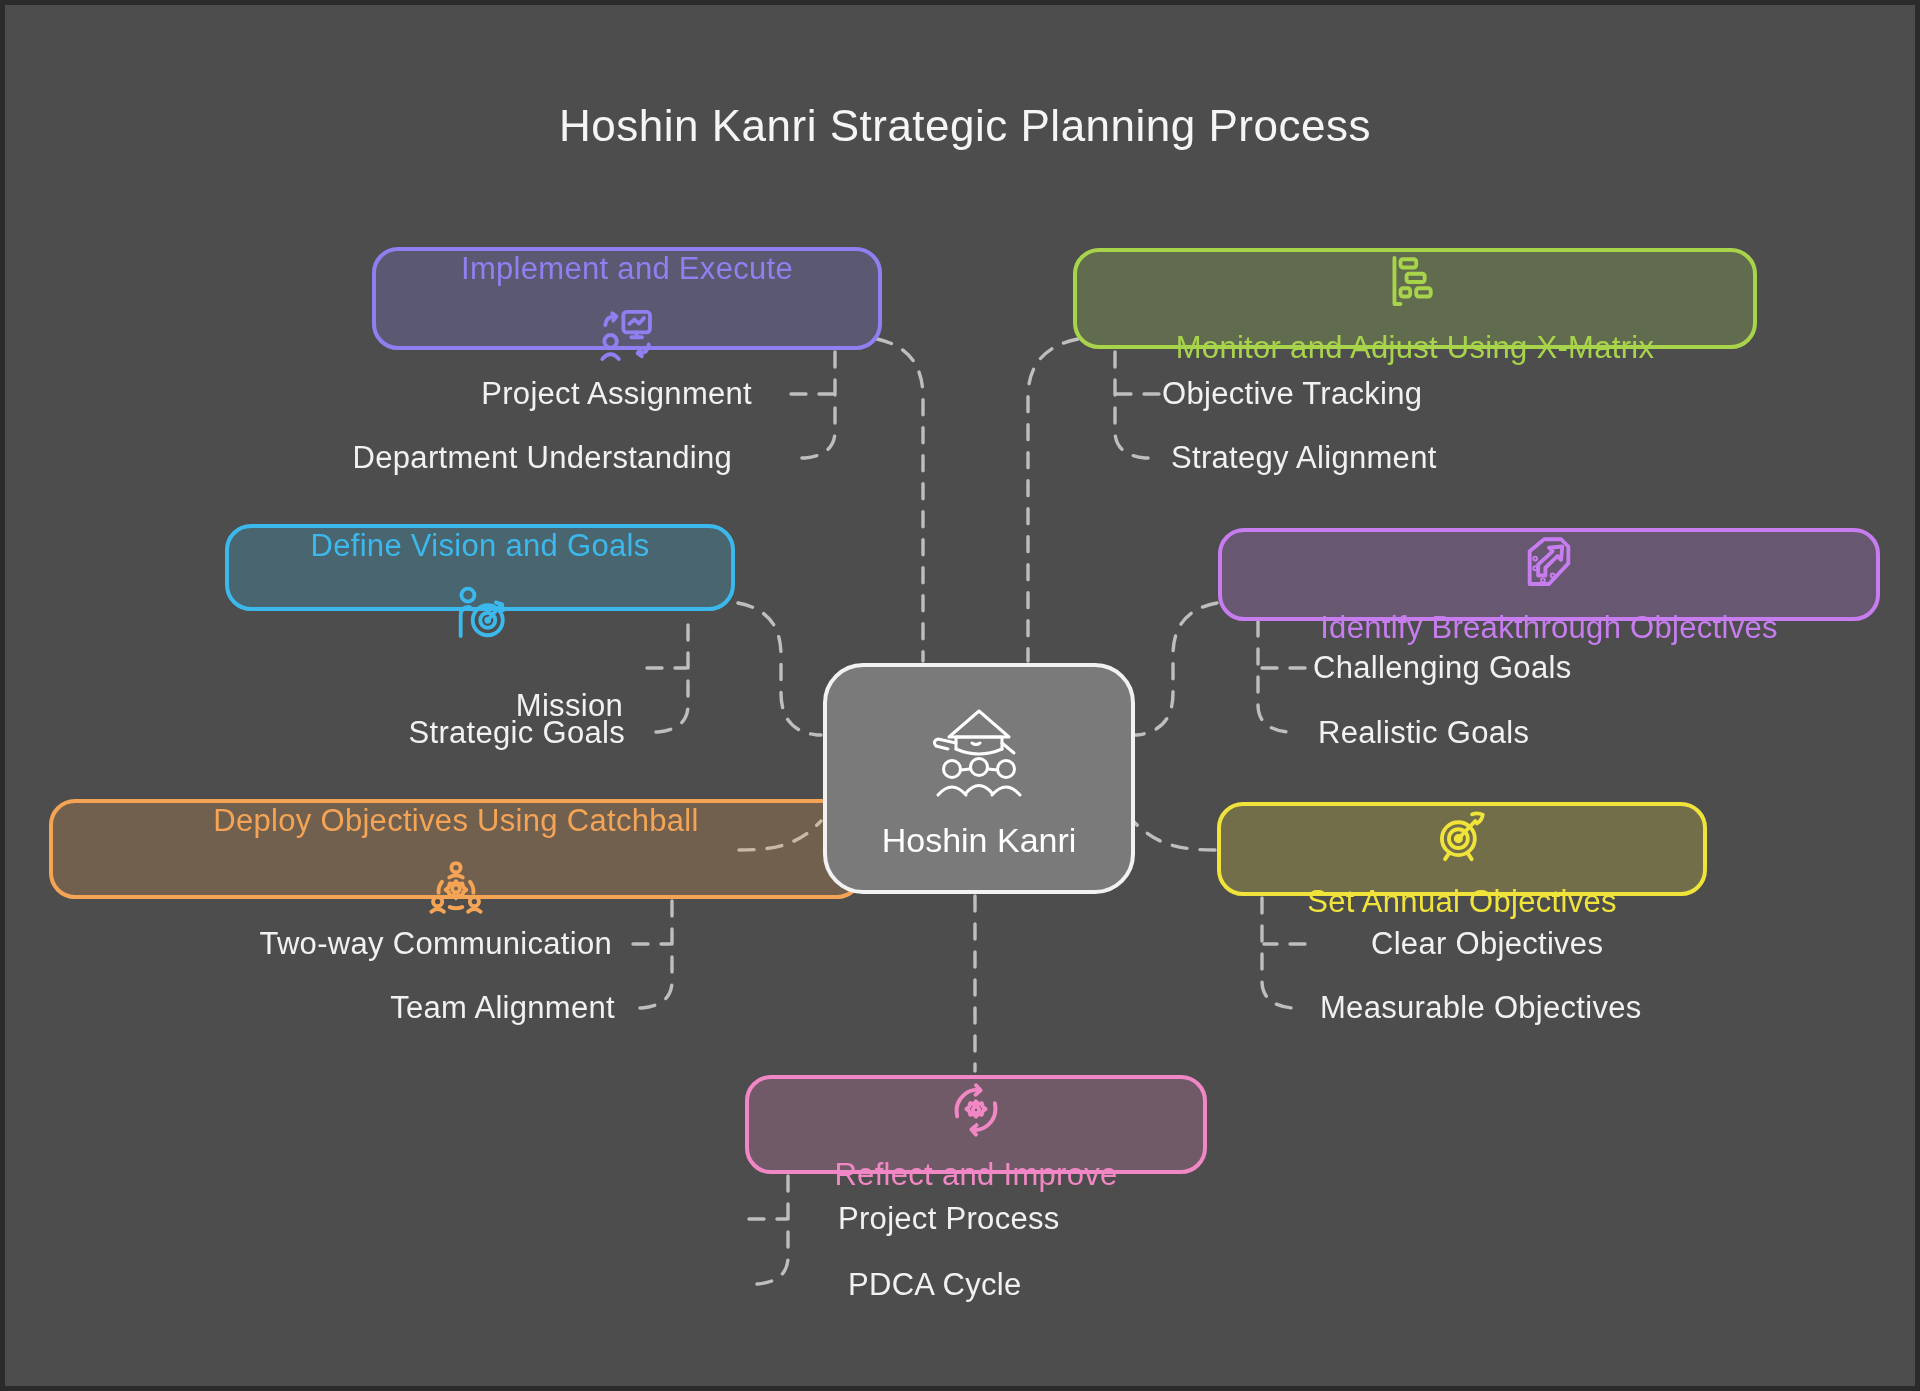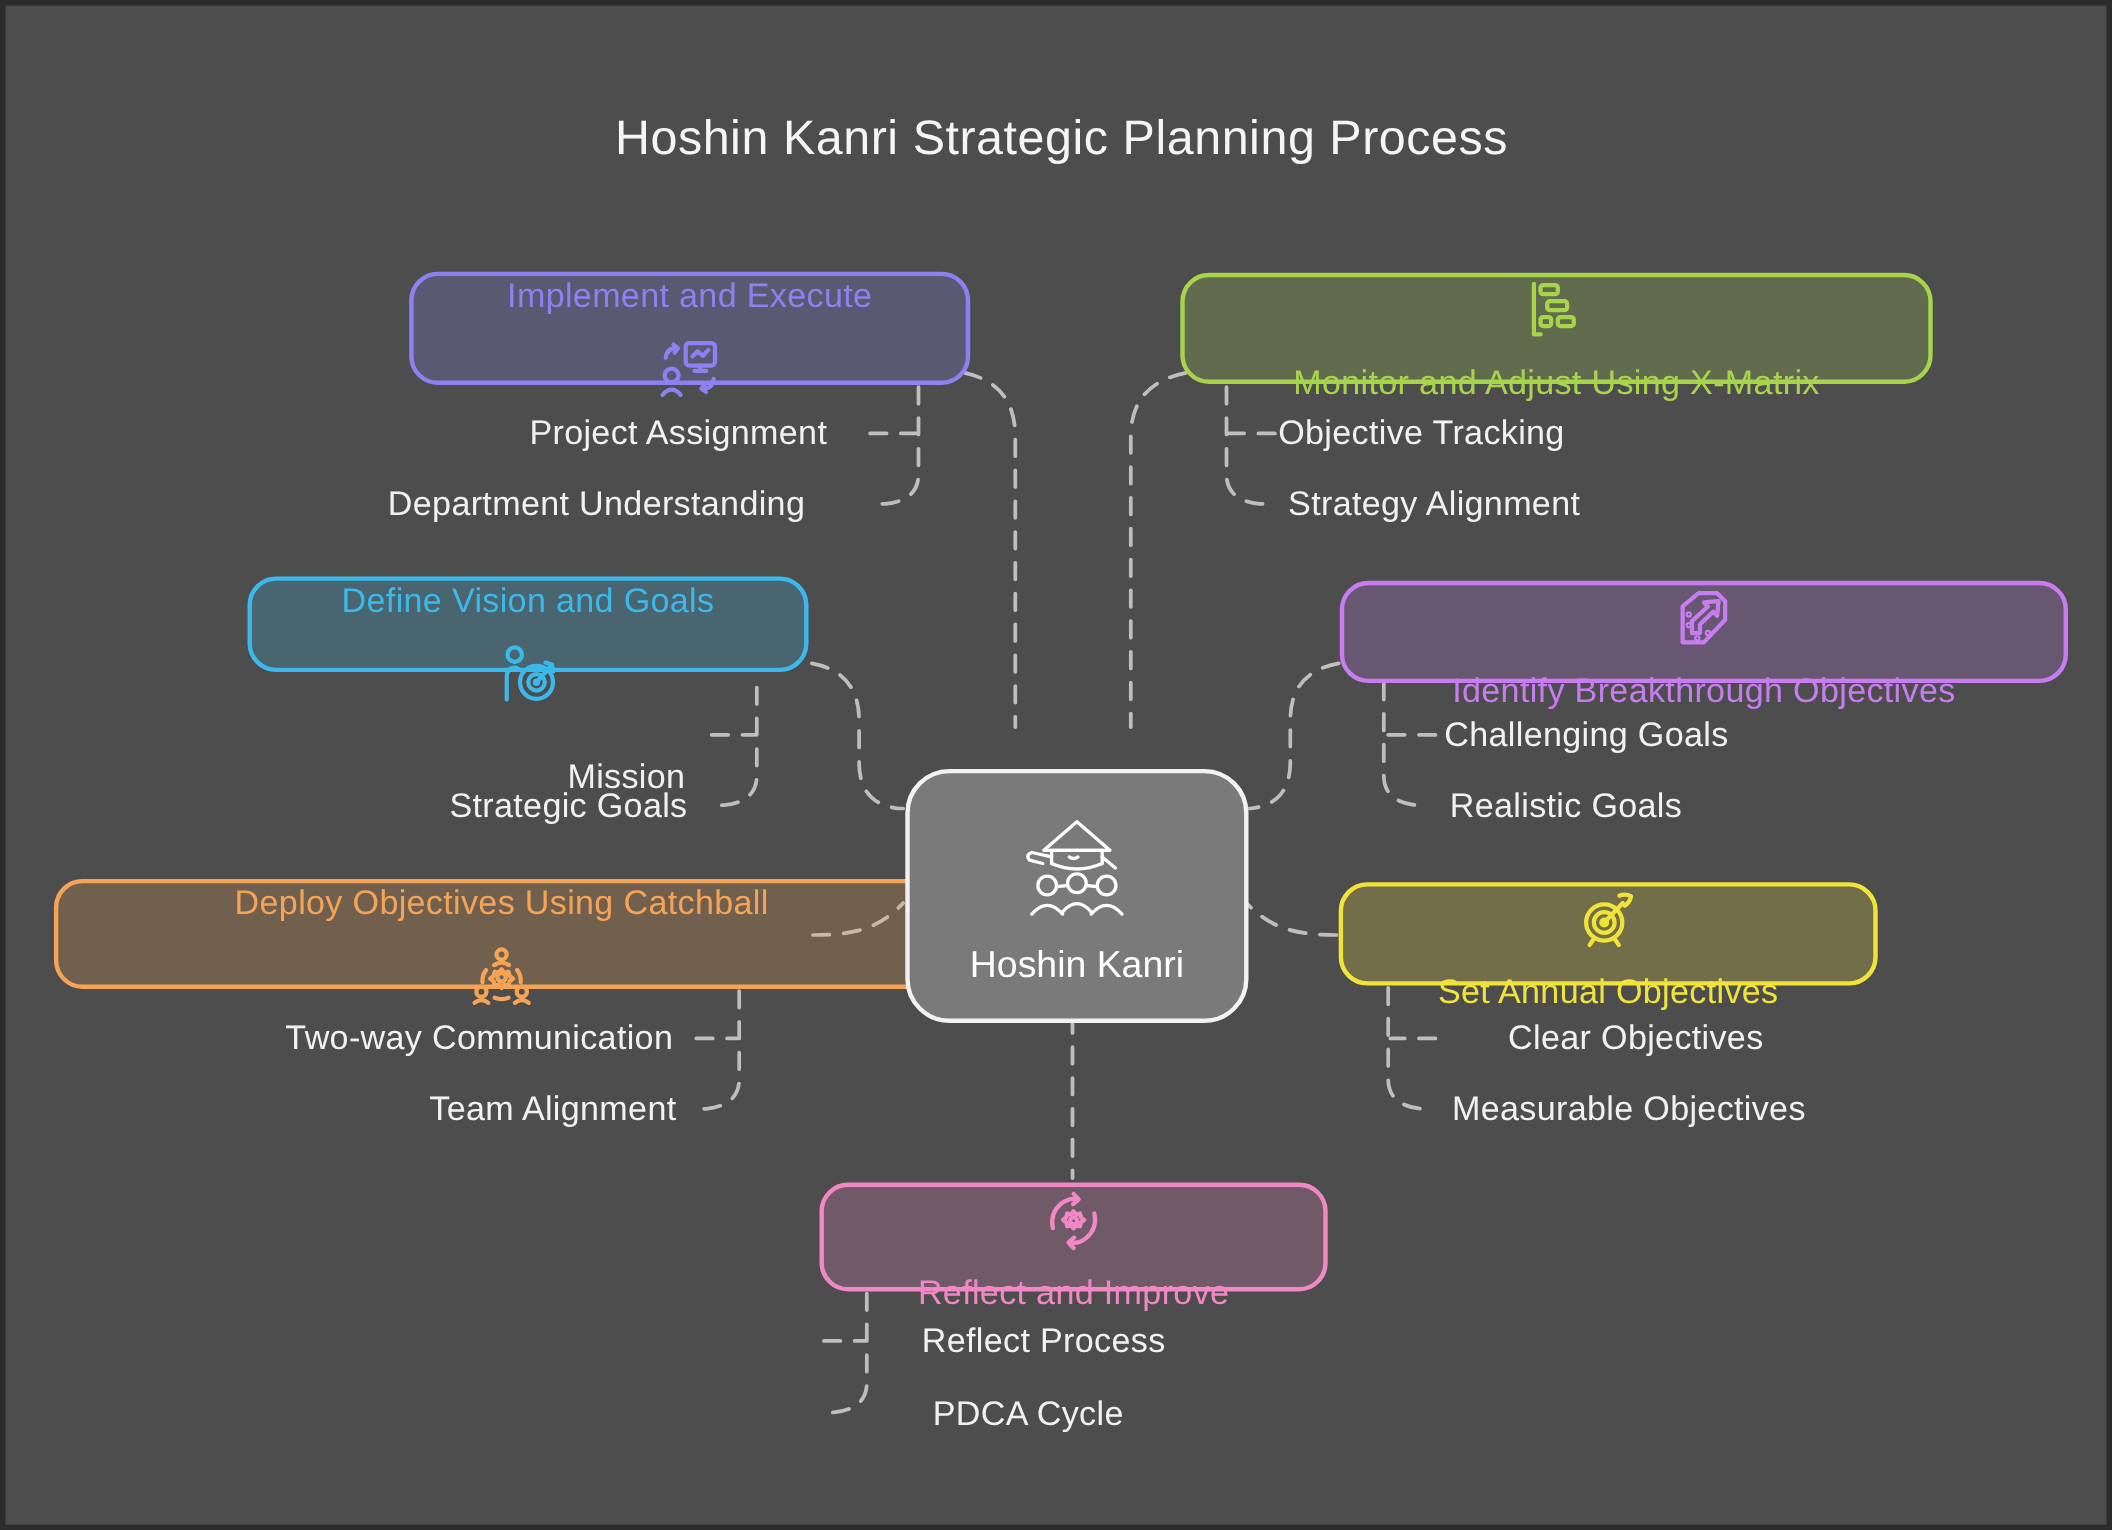--- a/index.html
+++ b/index.html
@@ -28,21 +28,21 @@
   }
   .branch-node .label{font-size:31px;font-weight:500;letter-spacing:.3px;white-space:nowrap;}
   .branch-node.icon-right{justify-content:space-between;}
   .bicon{width:58px;height:58px;flex:0 0 auto;}
   .bicon svg{width:100%;height:100%;stroke:currentColor;fill:none;
              stroke-width:1.6;stroke-linecap:round;stroke-linejoin:round;}
   .center-node{
     position:absolute;left:818px;top:658px;width:312px;height:231px;
     box-sizing:border-box;background:#7a7a7a;border:4px solid #f2f2f2;
     border-radius:40px;display:flex;flex-direction:column;
-    align-items:center;justify-content:center;gap:8px;margin-top:36px;
+    align-items:center;justify-content:center;gap:8px;
   }
   .center-node .clabel{color:#ffffff;font-size:34px;font-weight:400;}
   .cicon svg{width:150px;height:112px;stroke:#ffffff;fill:none;
              stroke-width:3;stroke-linecap:round;stroke-linejoin:round;}
   .subitem{
     position:absolute;color:#f1f1f1;font-size:31px;font-weight:400;
     white-space:nowrap;line-height:40px;height:40px;letter-spacing:.3px;
   }
   .subitem.r{text-align:right;}
 </style>
@@ -221,16 +221,16 @@
 
   <div class="subitem" style="top:643px;left:1308px;">Challenging Goals</div>
   <div class="subitem" style="top:708px;left:1313px;">Realistic Goals</div>
 
   <div class="subitem r" style="top:919px;right:1303px;">Two-way Communication</div>
   <div class="subitem r" style="top:983px;right:1300px;">Team Alignment</div>
 
   <div class="subitem" style="top:919px;left:1366px;">Clear Objectives</div>
   <div class="subitem" style="top:983px;left:1315px;">Measurable Objectives</div>
 
-  <div class="subitem" style="top:1194px;left:833px;">Reflect Process</div>
+  <div class="subitem" style="top:1194px;left:833px;">Project Process</div>
   <div class="subitem" style="top:1260px;left:843px;text-align:center;">PDCA Cycle</div>
 
 </div>
 
 </body></html>

